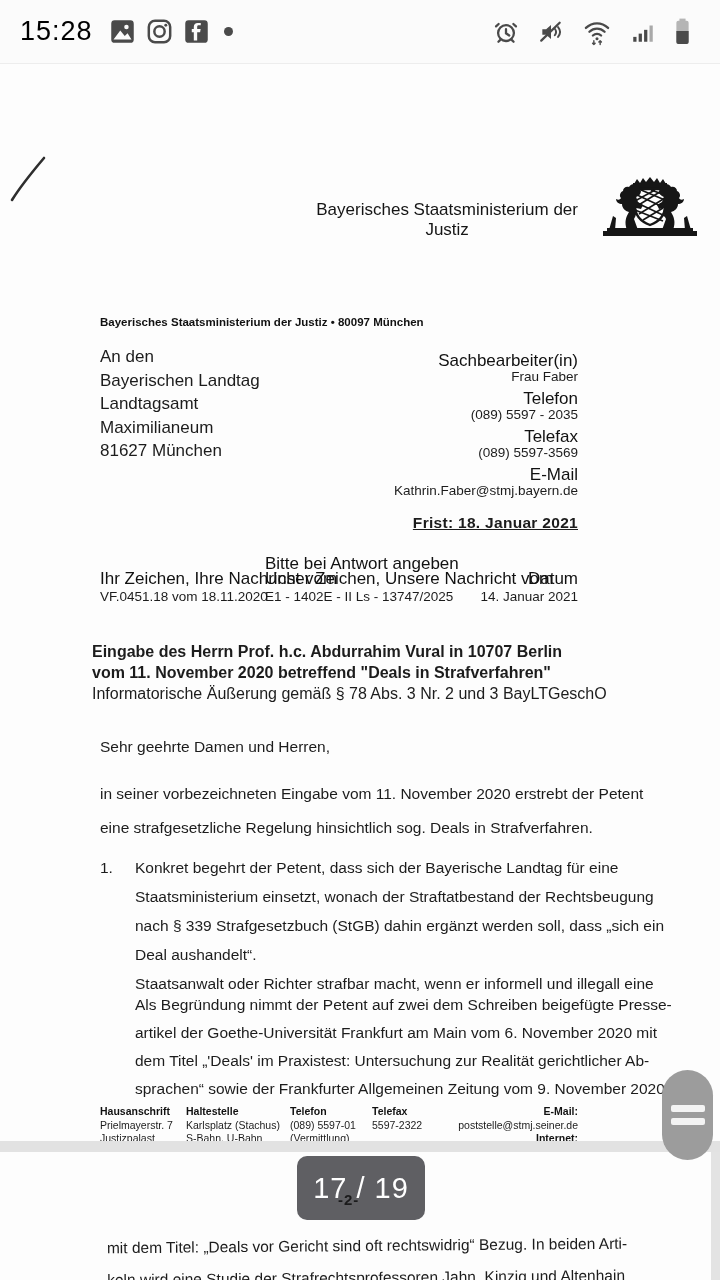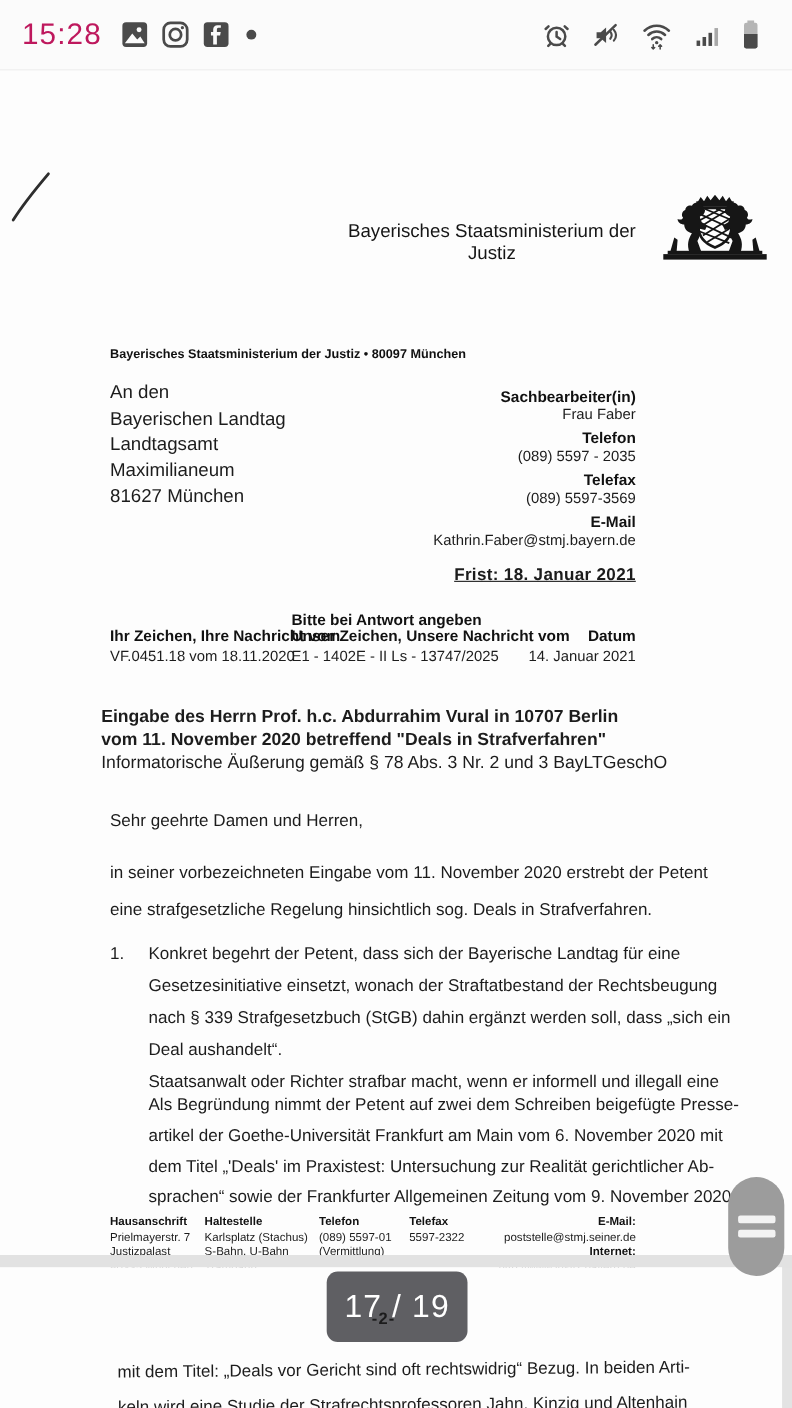--- a/index.html
+++ b/index.html
@@ -1,39 +1,39 @@
 <!DOCTYPE html>
 <html><head>
 <meta charset="utf-8">
 <style>
   html,body{margin:0;padding:0;background:#d8d8d8;}
   .screen{position:relative;width:720px;height:1280px;margin:0 auto;background:#e3e3e3;overflow:hidden;
           font-family:"Liberation Sans","DejaVu Sans",sans-serif;color:#1c1c1c;}
   
   .statusbar{position:absolute;top:0;left:0;width:720px;height:64px;background:#fbfbfb;
              border-bottom:1px solid #ededed;display:flex;align-items:center;padding:0 20px;box-sizing:border-box;}
-  .sb-time{font-size:27px;color:#be185d;margin-right:16px;letter-spacing:1px;}
+  .sb-time{font-size:27px;color:#000000;margin-right:16px;letter-spacing:1px;}
   .sicon{display:inline-flex;margin-right:10px;align-items:center;}
   .sb-dot{width:9px;height:9px;border-radius:50%;background:#4a4a4a;margin-left:4px;}
   .sb-right{margin-left:auto;display:flex;align-items:center;gap:9px;}
   
   .page{position:absolute;left:0;background:#fdfdfd;}
   .page1{top:64px;width:720px;height:1077px;}
   .page-gap{position:absolute;top:1141px;left:0;width:720px;height:11px;background:#e2e2e2;}
   .page2{top:1152px;width:711px;height:128px;}
   
   .abs{position:absolute;}
   .pen-mark{left:8px;top:88px;}
   .ministry{right:142px;top:136px;text-align:center;font-size:17px;line-height:20px;color:#151515;}
   .coa{left:597px;top:104px;}
   .sender-line{left:100px;top:252px;font-size:11.5px;font-weight:bold;color:#111;}
   .recipient{left:100px;top:281px;font-size:17px;line-height:23.5px;}
   .contact{right:142px;top:289px;text-align:right;}
   .contact .grp{margin-bottom:6px;}
-  .lbl{font-size:14px;font-weight:bold;line-height:15px;color:#111;}
+  .lbl{font-size:17px;font-weight:normal;line-height:15px;color:#111;}
   .val{font-size:13.5px;line-height:17px;}
   .frist{right:142px;top:450px;font-size:15.5px;font-weight:bold;text-decoration:underline;letter-spacing:.3px;}
   .ref-col1{left:100px;top:507px;}
   .ref-col2{left:265px;top:492px;}
   .ref-col3{right:142px;top:507px;text-align:right;}
   .ref-val{font-size:13.5px;margin-top:3px;}
   .subject{left:92px;top:577px;font-size:16px;line-height:21px;}
   .subject .b{font-weight:bold;}
   .salutation{left:100px;top:674px;font-size:15.5px;}
   .para1{left:100px;top:713px;font-size:15.5px;line-height:34px;}
@@ -226,21 +226,21 @@
 
     <div class="abs para1">
       <div>in seiner vorbezeichneten Eingabe vom 11. November 2020 erstrebt der Petent</div>
       <div>eine strafgesetzliche Regelung hinsichtlich sog. Deals in Strafverfahren.</div>
     </div>
 
     <div class="abs item1">
       <span class="num">1.</span>
       <div class="lines">
         <div>Konkret begehrt der Petent, dass sich der Bayerische Landtag für eine</div>
-        <div>Gesetzesinitiative einsetzt, wonach der Straftatbestand der Rechtsbeugung</div>
+        <div>Staatsministerium einsetzt, wonach der Straftatbestand der Rechtsbeugung</div>
         <div>nach § 339 Strafgesetzbuch (StGB) dahin ergänzt werden soll, dass „sich ein</div>
         <div>Deal aushandelt“.</div>
         <div>Staatsanwalt oder Richter strafbar macht, wenn er informell und illegall eine</div>
       </div>
     </div>
 
     <div class="abs para2">
       <div>Als Begründung nimmt der Petent auf zwei dem Schreiben beigefügte Presse-</div>
       <div>artikel der Goethe-Universität Frankfurt am Main vom 6. November 2020 mit</div>
       <div>dem Titel „'Deals' im Praxistest: Untersuchung zur Realität gerichtlicher Ab-</div>

